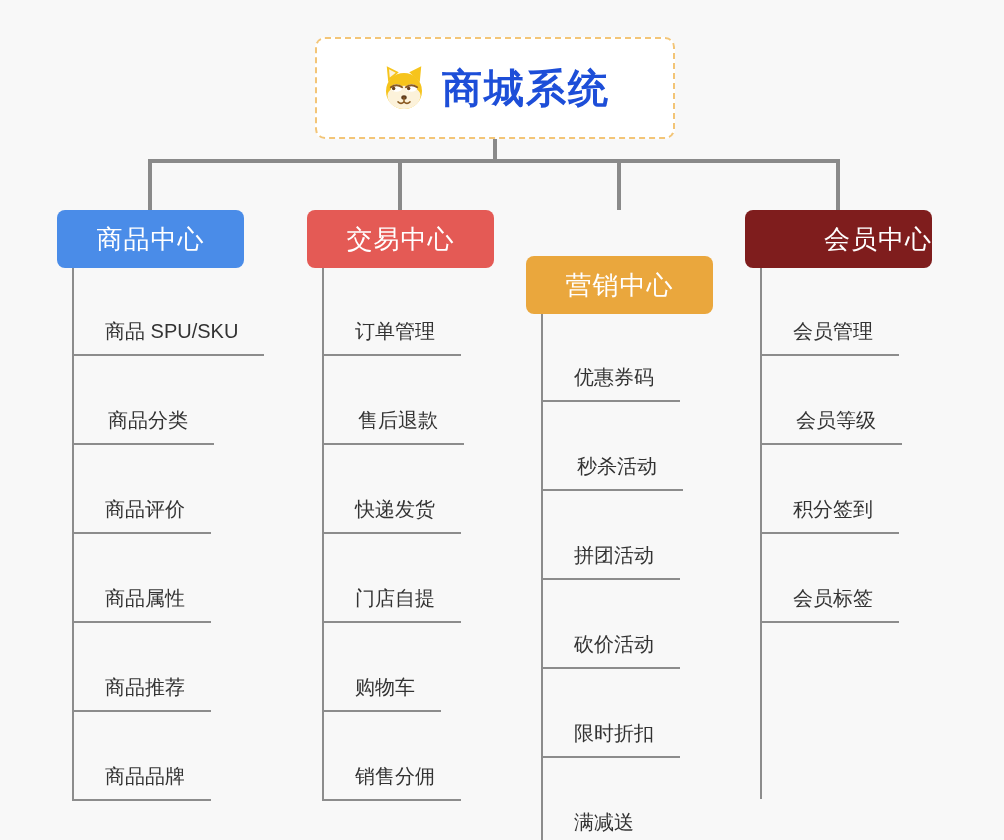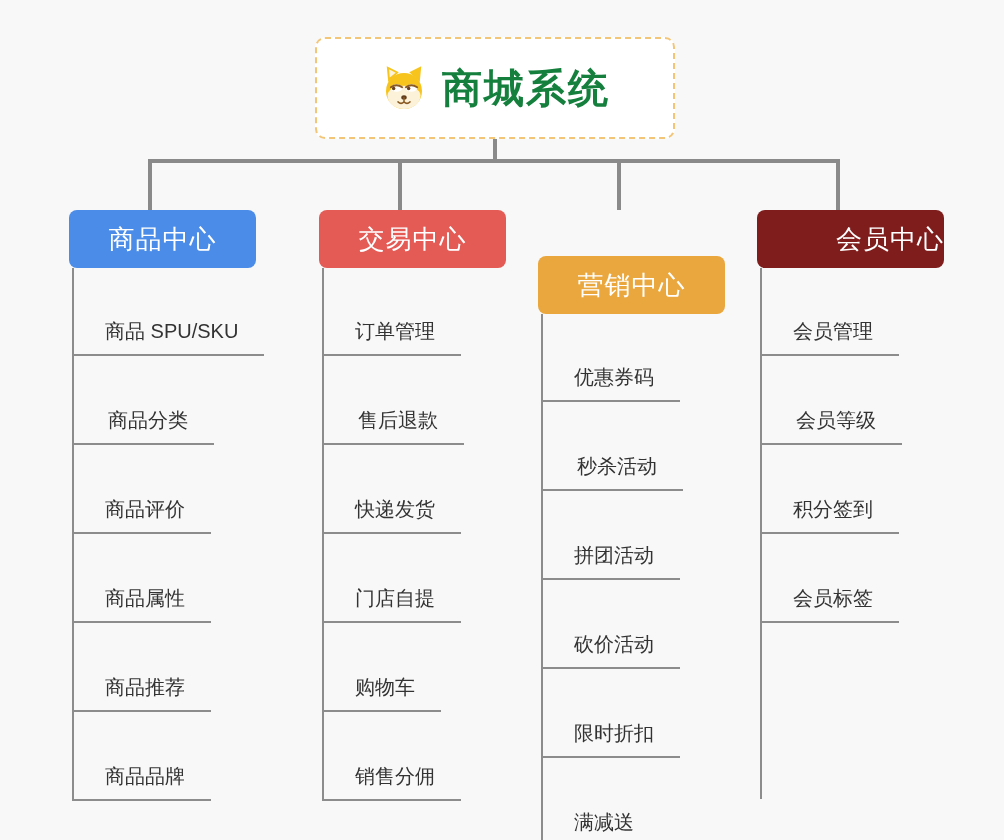--- a/index.html
+++ b/index.html
@@ -41,21 +41,21 @@
   .conn-drop-4{left:836px;}
 
   
   .branch{position:absolute;top:210px;width:260px;height:600px;}
   .branch-1{left:57px;}
   .branch-2{left:307px;}
   .branch-3{left:526px;margin-top:46px;}
   .branch-4{left:745px;}
 
   .topic{
-    position:absolute;left:12px;top:0;
+    position:absolute;left:0;top:0;
     width:187px;height:58px;
     border-radius:8px;
     color:#ffffff;font-size:26px;font-weight:500;letter-spacing:1px;
     text-align:center;line-height:58px;
     white-space:nowrap;
     box-sizing:border-box;
   }
   .spine{
     position:absolute;left:15px;top:58px;
     width:2px;height:531px;
@@ -86,21 +86,21 @@
       <path d="M10,40 a22,18 0 0 0 44,0 a22,13 0 0 0 -44,0 Z" fill="#fcf2da"></path>
       <ellipse cx="22" cy="30" rx="7.5" ry="5" fill="#ffffff"></ellipse>
       <ellipse cx="42" cy="30" rx="7.5" ry="5" fill="#ffffff"></ellipse>
       <path d="M14.5,29 Q22,23.5 29.5,29" stroke="#8a5a22" stroke-width="2.6" fill="none" stroke-linecap="round"></path>
       <path d="M34.5,29 Q42,23.5 49.5,29" stroke="#8a5a22" stroke-width="2.6" fill="none" stroke-linecap="round"></path>
       <circle cx="18.2" cy="30.6" r="2.3" fill="#6b4320"></circle>
       <circle cx="38.2" cy="30.6" r="2.3" fill="#6b4320"></circle>
       <ellipse cx="32" cy="42.5" rx="3.6" ry="2.9" fill="#5f3d1e"></ellipse>
       <path d="M32,42.5 L32,48.5 M24,48.5 Q28,52.5 32,48.5 Q36,52.5 40,48.5" stroke="#8a5a22" stroke-width="2" fill="none" stroke-linecap="round"></path>
     </svg>
-    <span class="root-label" style="color: #15803d;">商城系统</span>
+    <span class="root-label" style="color: #1d4ed8;">商城系统</span>
   </div>
 
   <div class="conn conn-stem"></div>
   <div class="conn conn-hbar"></div>
   <div class="conn conn-drop conn-drop-1"></div>
   <div class="conn conn-drop conn-drop-2"></div>
   <div class="conn conn-drop conn-drop-3"></div>
   <div class="conn conn-drop conn-drop-4"></div>
 
   <div class="branch branch-1">

